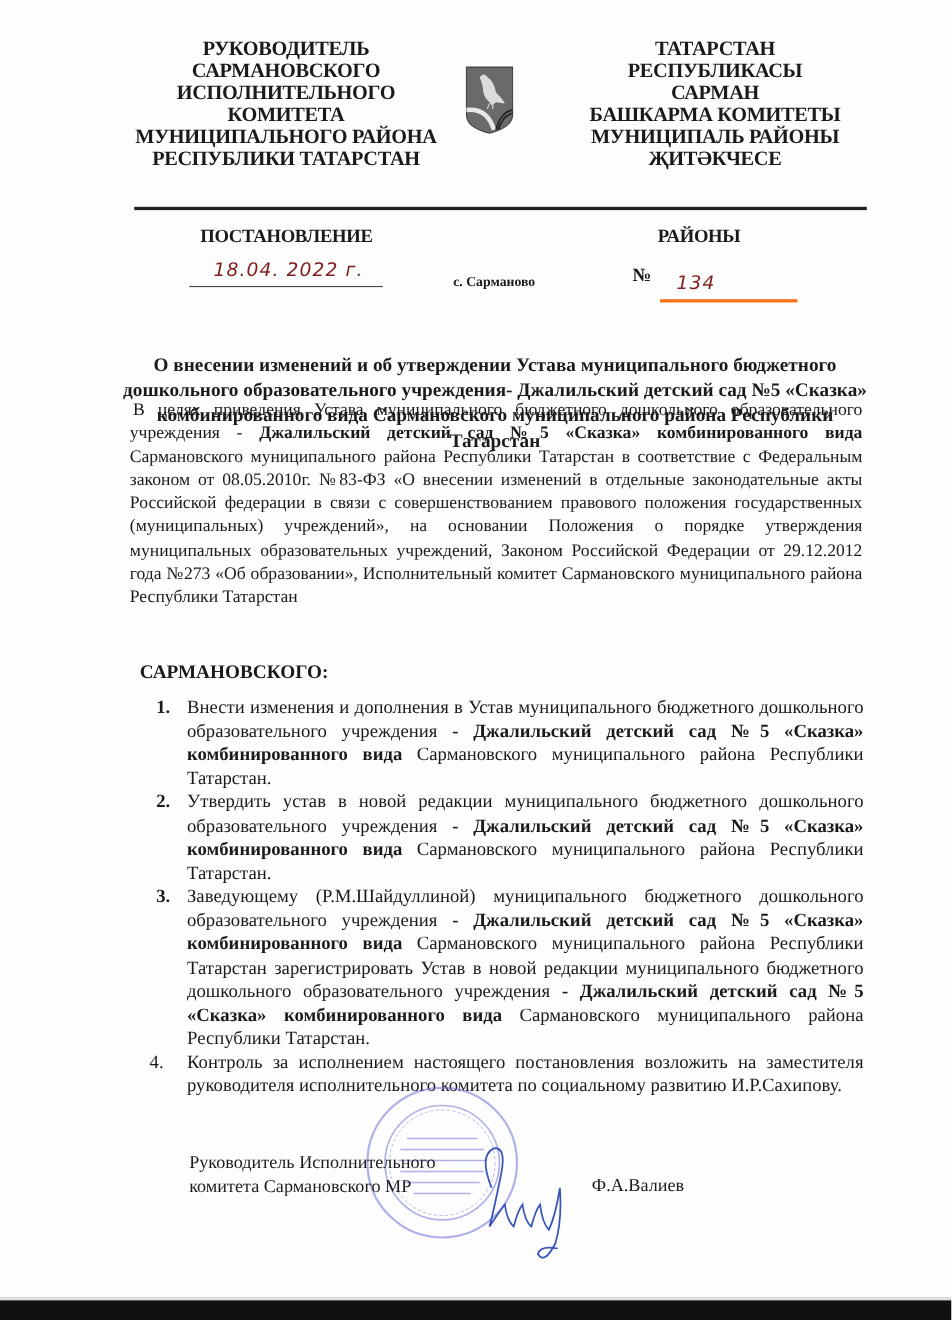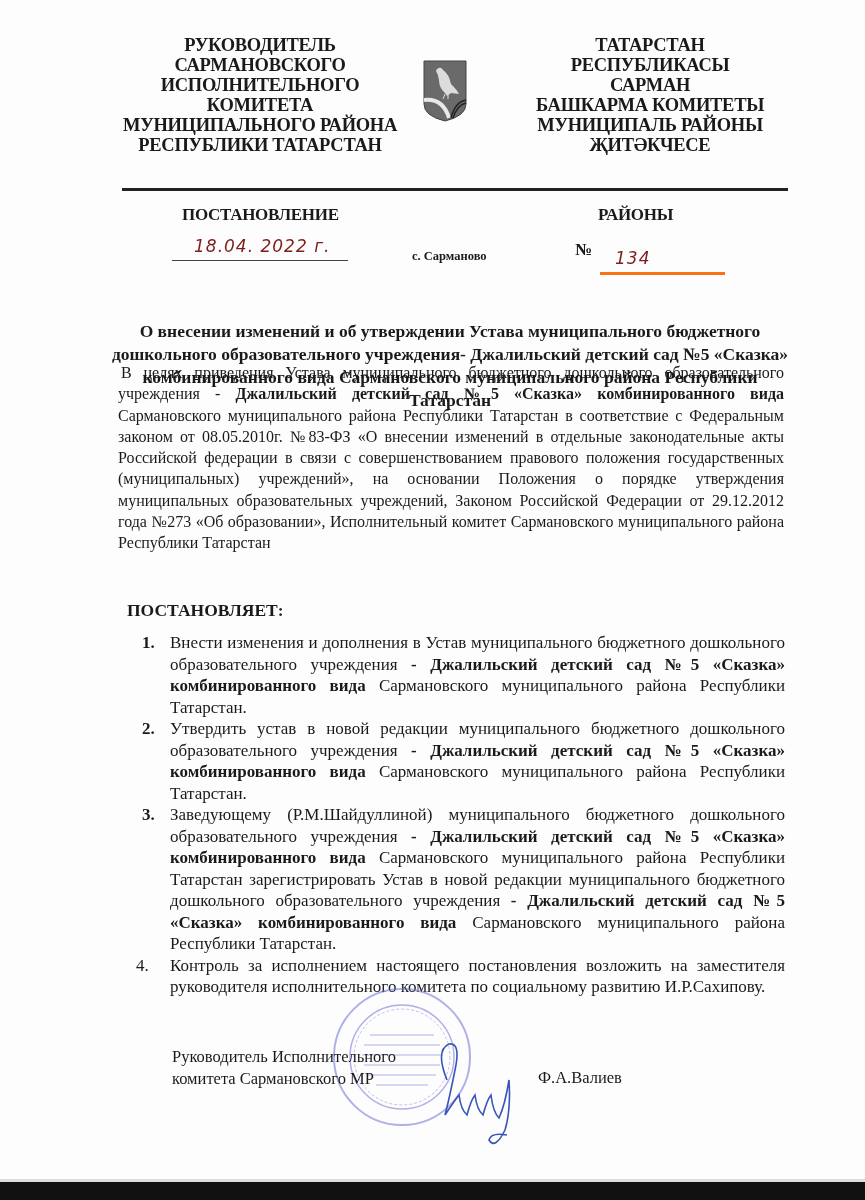--- a/index.html
+++ b/index.html
@@ -100,21 +100,21 @@
   <div class="num-line">
     <span class="num-val handwritten">134</span>
   </div>
 
   <div class="title">О внесении изменений и об утверждении Устава муниципального бюджетного дошкольного образовательного учреждения- Джалильский детский сад №5 «Сказка» комбинированного вида Сармановского муниципального района Республики Татарстан</div>
 
   <div class="preamble">
     <span>В целях приведения Устава муниципального бюджетного дошкольного образовательного учреждения - </span><b>Джалильский детский сад №5 «Сказка» комбинированного вида</b><span> Сармановского муниципального района Республики Татарстан в соответствие с Федеральным законом от 08.05.2010г. №83-ФЗ «О внесении изменений в отдельные законодательные акты Российской федерации в связи с совершенствованием правового положения государственных (муниципальных) учреждений», на основании Положения о порядке утверждения муниципальных образовательных учреждений, Законом Российской Федерации от 29.12.2012 года №273 «Об образовании», Исполнительный комитет Сармановского муниципального района Республики Татарстан</span>
   </div>
 
-  <div class="decree">ПОСТАНОВЛЯЕТ:</div>
+  <div class="decree">САРМАНОВСКОГО:</div>
 
   <ol class="items">
     <li class="item">
       <span class="item-num">1.</span>
       <span>Внести изменения и дополнения в Устав муниципального бюджетного дошкольного образовательного учреждения </span><b>- Джалильский детский сад №5 «Сказка» комбинированного вида</b><span> Сармановского муниципального района Республики Татарстан.</span>
     </li>
     <li class="item">
       <span class="item-num">2.</span>
       <span>Утвердить устав в новой редакции муниципального бюджетного дошкольного образовательного учреждения </span><b>- Джалильский детский сад №5 «Сказка» комбинированного вида</b><span> Сармановского муниципального района Республики Татарстан.</span>
     </li>

